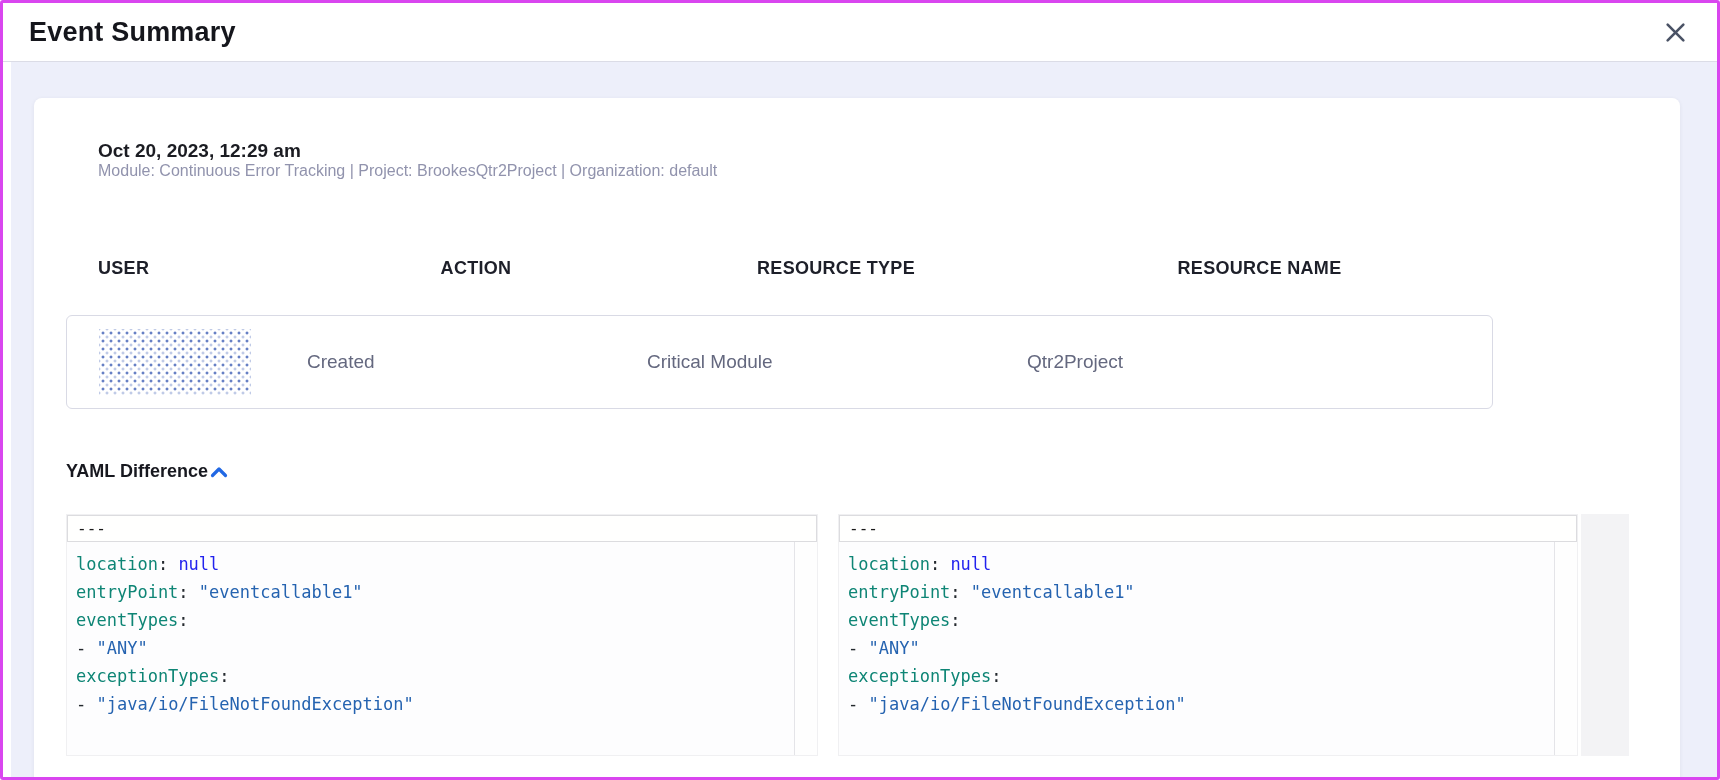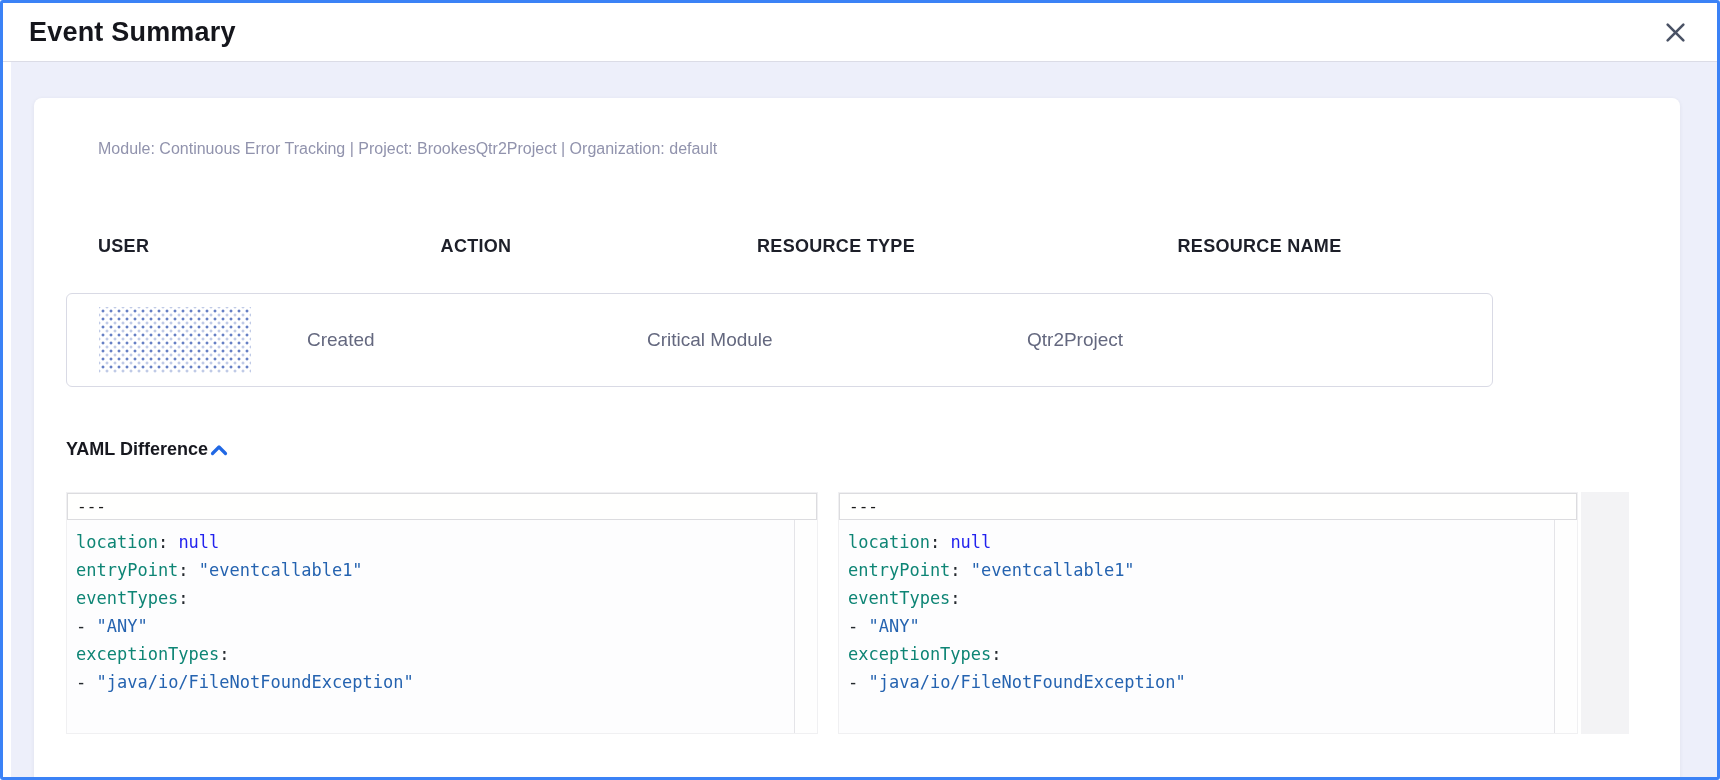--- a/index.html
+++ b/index.html
@@ -2,21 +2,21 @@
 <html><head>
 <meta charset="utf-8">
 <style>
   html,body{margin:0;padding:0;}
   body{
     width:1720px;height:780px;overflow:hidden;position:relative;
     font-family:"Liberation Sans",sans-serif;background:#ffffff;
   }
   .frame{
     position:absolute;inset:0;box-sizing:border-box;
-    border:3px solid #3b82f6;border-radius:3px;
+    border:3px solid #d946ef;border-radius:3px;
     display:flex;flex-direction:column;background:#fff;
   }
   
   .modal-header{
     flex:0 0 59px;display:flex;align-items:center;justify-content:space-between;
     padding:0 26px;border-bottom:1px solid #dbdce6;background:#fff;box-sizing:border-box;
   }
   .modal-title{font-size:27px;font-weight:700;color:var(--header_text,#15161c);letter-spacing:.2px;}
   .close-btn{background:none;border:none;padding:4px;cursor:pointer;line-height:0;}
   
@@ -97,20 +97,21 @@
       <svg width="23" height="23" viewBox="0 0 22 22">
         <line x1="3.5" y1="3.5" x2="18.5" y2="18.5" stroke="#4a5265" stroke-width="2.5" stroke-linecap="round"></line>
         <line x1="18.5" y1="3.5" x2="3.5" y2="18.5" stroke="#4a5265" stroke-width="2.5" stroke-linecap="round"></line>
       </svg>
     </button>
   </div>
 
   <div class="modal-body">
     <div class="card">
 
+      <div class="event-date">Oct 20, 2023, 12:29 am</div>
       <div class="event-meta">Module: Continuous Error Tracking | Project: BrookesQtr2Project | Organization: default</div>
 
       <div class="tgrid table-head">
         <div class="th">USER</div>
         <div class="th">ACTION</div>
         <div class="th">RESOURCE TYPE</div>
         <div class="th">RESOURCE NAME</div>
       </div>
 
       <div class="tgrid table-row">

